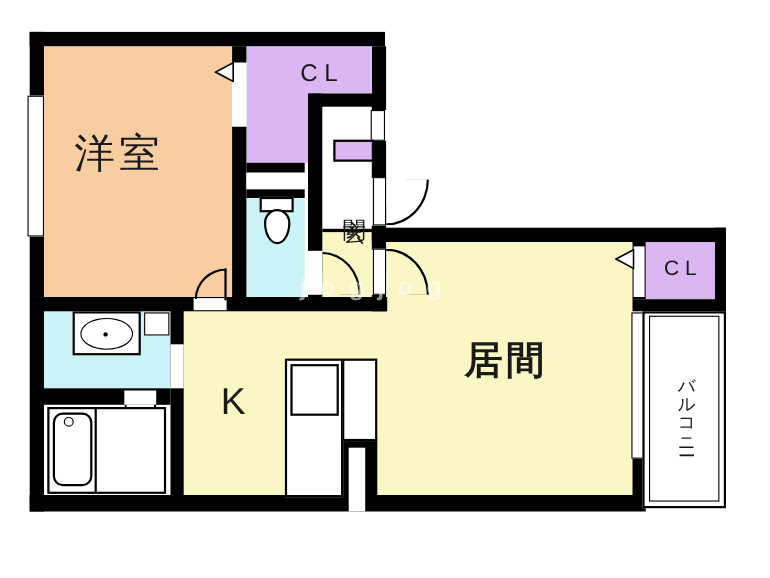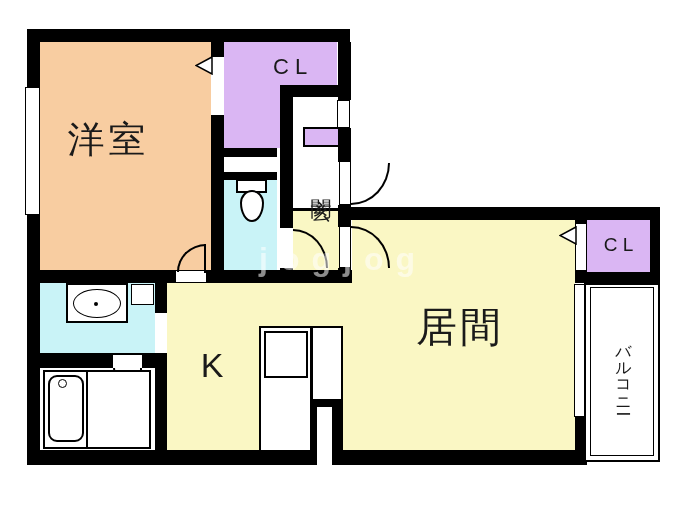--- a/index.html
+++ b/index.html
@@ -15,21 +15,21 @@
   .label{z-index:5;color:#1a1a1a;display:flex;align-items:center;justify-content:center;
          text-align:center;line-height:1.05;}
   .vtext{writing-mode:vertical-rl;text-orientation:upright;}
   .tri{z-index:5;}
   .room-western{background:var(--c-western,#F8CDA1);}
   .room-closet{background:var(--c-closet,#DAB6F3);}
   .room-wet{background:var(--c-wet,#C9F3F7);}
   .room-yellow{background:var(--c-yellow,#FAF7C4);}
   .room-white{background:#ffffff;}
   .watermark{z-index:6;color:rgba(255,255,255,0.55);font-weight:bold;
-             letter-spacing:12px;font-size:32px;}
+             letter-spacing:12px;font-size:23px;}
 </style>
 </head>
 <body>
 
 <div class="stage">
 
   <div class="abs room room-western" style="left:40px;top:42px;width:171px;height:228px;"></div>
   <div class="abs room room-closet" style="left:224px;top:42px;width:57px;height:106px;"></div>
   <div class="abs room room-closet" style="left:281px;top:42px;width:56px;height:43px;"></div>
   <div class="abs room room-wet" style="left:224px;top:180px;width:53px;height:92px;"></div>
@@ -114,19 +114,19 @@
   <div class="abs fixture" style="left:264px;top:331px;width:44px;height:47px;z-index:5;"></div>
   <div class="abs fixture" style="left:311px;top:326px;width:32px;height:75px;"></div>
 
   <div class="abs" style="left:584px;top:283px;width:76px;height:179px;background:var(--c-balcony,#fff);border:2px solid #000;z-index:3;"></div>
   <div class="abs" style="left:590px;top:287px;width:64px;height:169px;background:#ffffff;border:1px solid #000;z-index:4;"></div>
 
   <div class="abs label" style="left:40px;top:110px;width:137px;height:60px;font-size:37px;letter-spacing:4px;">洋室</div>
   <div class="abs label" style="left:248px;top:52px;width:84px;height:30px;font-size:22px;">C L</div>
   <div class="abs label vtext" style="left:302px;top:154px;width:38px;height:58px;font-size:21px;">玄関</div>
   <div class="abs label" style="left:184px;top:346px;width:56px;height:40px;font-size:34px;">K</div>
-  <div class="abs label" style="left:378px;top:304px;width:164px;height:48px;font-size:41px;letter-spacing:3px;">居間</div>
+  <div class="abs label" style="left:378px;top:304px;width:164px;height:48px;font-size:35px;letter-spacing:3px;font-weight:bold;">居間</div>
   <div class="abs label" style="left:587px;top:231px;width:63px;height:28px;font-size:19px;">C L</div>
   <div class="abs label vtext" style="left:607px;top:303px;width:32px;height:132px;font-size:16px;">バルコニー</div>
 
   <div class="abs label watermark" style="left:238px;top:240px;width:210px;height:40px;">jogjog</div>
 
 </div>
 
 </body></html>

